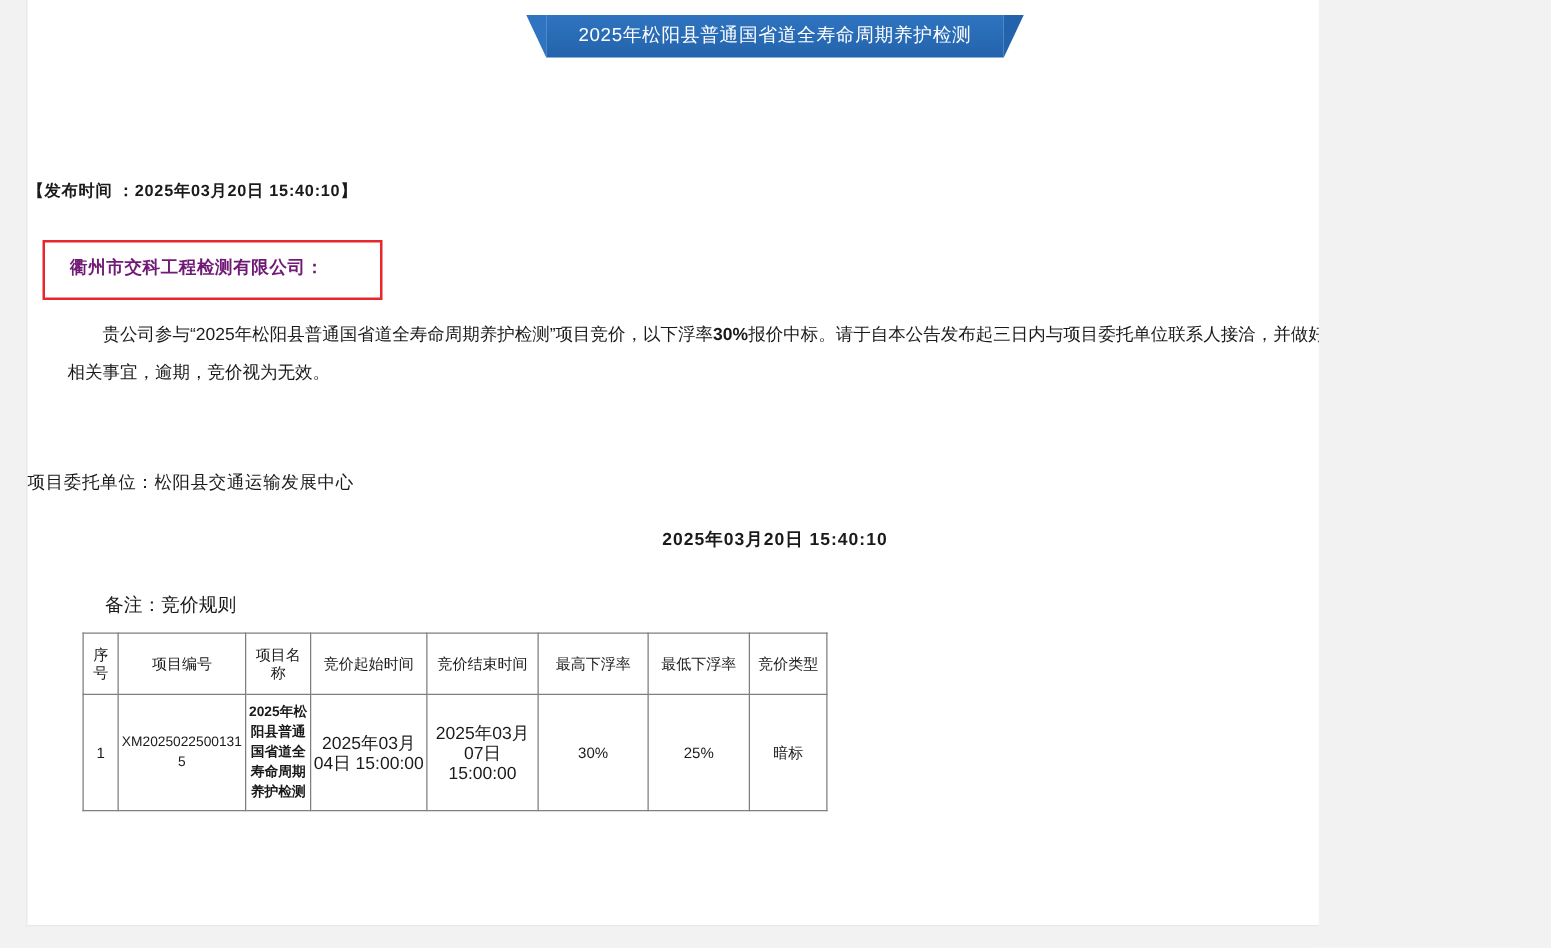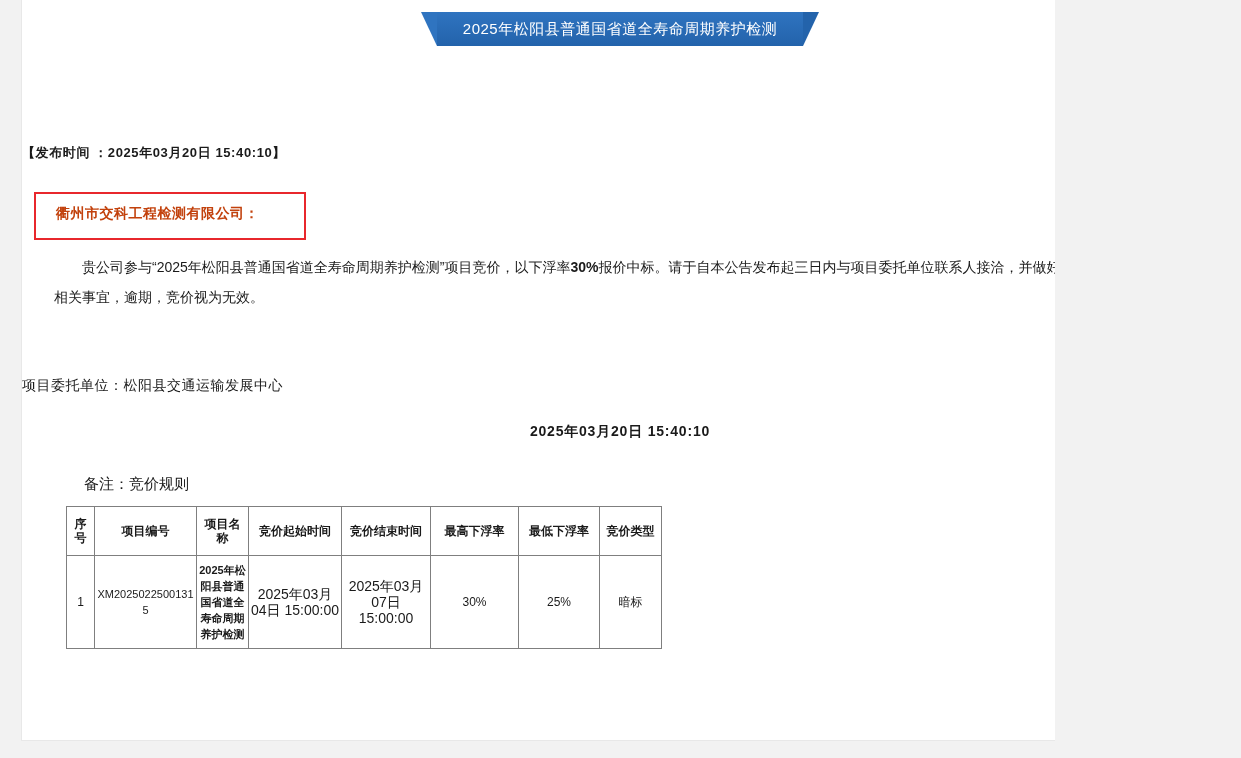--- a/index.html
+++ b/index.html
@@ -98,21 +98,21 @@
     height: 48px;
     border: 2px solid #e8272c;
     box-sizing: border-box;
   }
   .addressee {
     position: absolute;
     left: 34px;
     top: 205px;
     font-size: 14px;
     font-weight: bold;
-    color: #c2410c;
+    color: #701a75;
     letter-spacing: .5px;
   }
 
   
   .body-p {
     position: absolute;
     font-size: 14px;
     color: #1a1a1a;
     line-height: 30px;
   }
@@ -169,21 +169,21 @@
     table-layout: fixed;
   }
   table.bid th,
   table.bid td {
     border: 1px solid #7f7f7f;
     text-align: center;
     vertical-align: middle;
     padding: 3px 2px;
   }
   table.bid thead th {
-    font-weight: bold;
+    font-weight: normal;
     height: 42px;
   }
   table.bid tbody td {
     height: 86px;
     line-height: 16px;
   }
   col.c0 { width: 28px; }
   col.c1 { width: 102px; }
   col.c2 { width: 52px; }
   col.c3 { width: 93px; }

